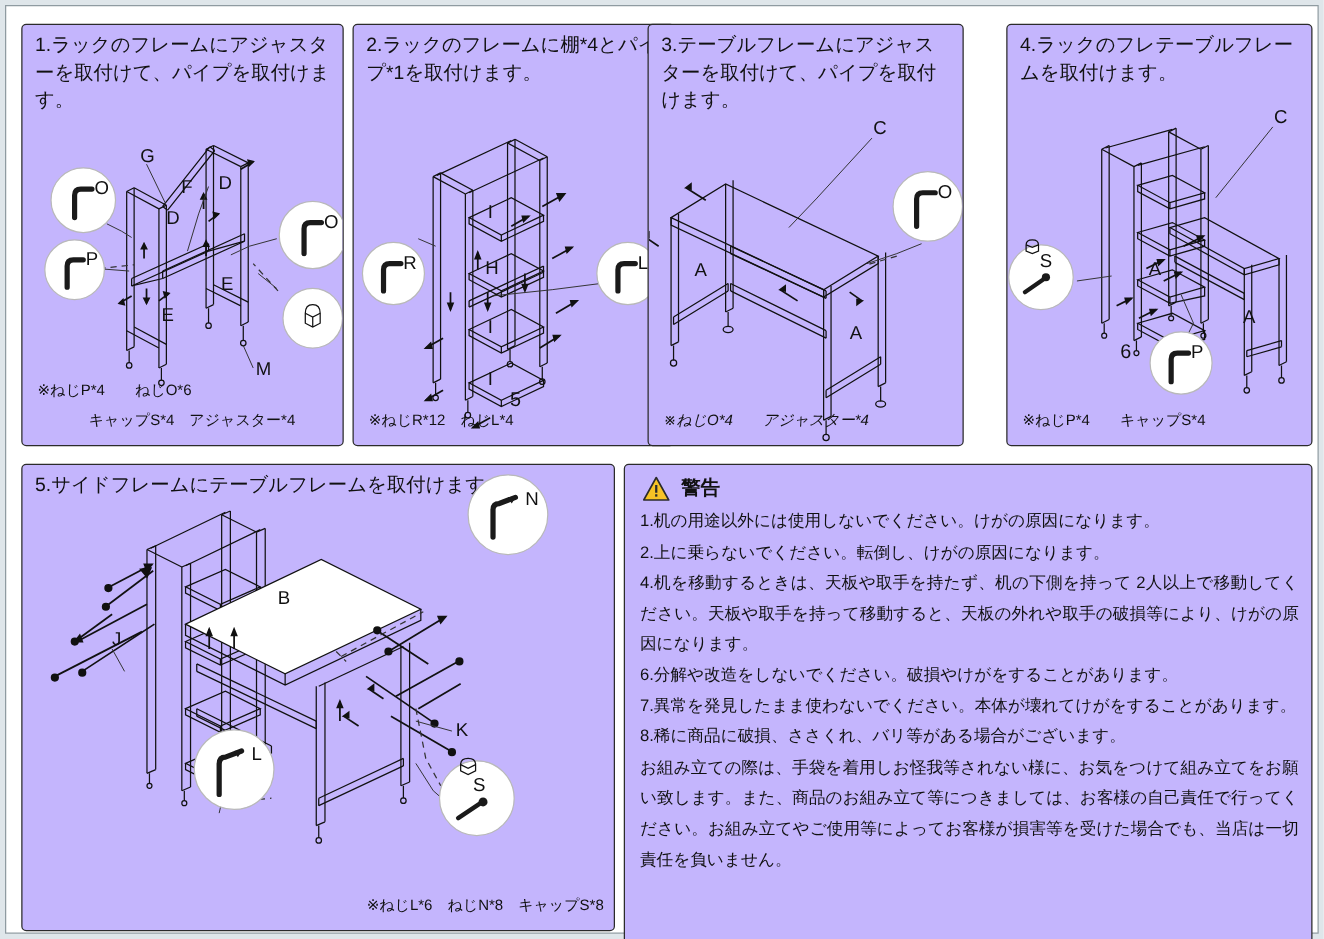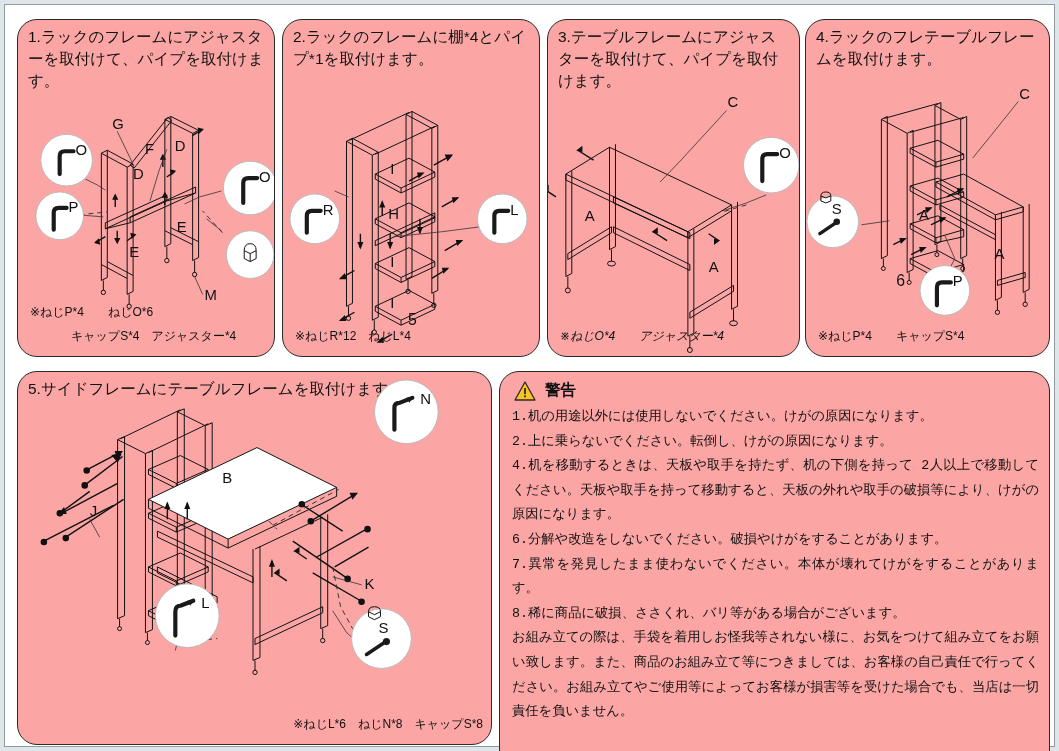--- a/index.html
+++ b/index.html
@@ -11,23 +11,23 @@
   }
   .page{
     position:absolute;left:4px;top:4px;
     width:1051px;height:743px;
     background:#ffffff;
     border:1px solid #8f9ba1;
     box-sizing:border-box;
   }
   .panel{
     position:absolute;
-    background:#fca5a5;
+    background:#c4b5fd;
     border:1.6px solid #2b2b2b;
-    border-radius:20px;
+    border-radius:4px;
     box-sizing:border-box;
     overflow:hidden;
   }
   .ptitle{
     position:absolute;
     left:10px;top:6px;
     width:calc(100% - 18px);
     font-size:15.5px;
     line-height:22px;
     color:#111;
@@ -41,40 +41,40 @@
     line-height:23px;
     color:#111;
     white-space:nowrap;
   }
   .art{position:absolute;inset:0;}
   .art svg{display:block;width:100%;height:100%;}
 
   
   #p1{left:12px;top:14px;width:258px;height:338px;}
   #p2{left:277px;top:14px;width:258px;height:338px;}
-  #p3{left:542px;top:14px;width:253px;height:338px;}
+  #p3{left:513px;top:14px;width:253px;height:338px;}
   #p4{left:800px;top:14px;width:245px;height:338px;}
   #p5{left:12px;top:366px;width:475px;height:374px;}
   #pw{left:494px;top:366px;width:551px;height:470px;}
 
   
   .warn-head{
     position:absolute;left:14px;top:8px;
     display:flex;align-items:center;gap:9px;
   }
   .warn-tri{width:22px;height:20px;display:block;}
   .warn-title{font-size:15.5px;font-weight:bold;color:#111;}
   .warn-body{
     position:absolute;left:12px;top:33px;right:10px;
     font-size:13.3px;
     line-height:24.6px;
     color:#111;
     text-align:justify;
   }
-  .warn-body p{margin:0;font-family:Liberation Mono, monospace;}
+  .warn-body p{margin:0;}
 
   
   .lbl{font-family:"Liberation Sans","DejaVu Sans",sans-serif;font-size:15px;fill:#111;}
   .num{font-family:"Liberation Sans","DejaVu Sans",sans-serif;font-size:16px;fill:#111;}
   .ln{stroke:#111;stroke-width:1;fill:none;}
   .ln2{stroke:#111;stroke-width:1.4;fill:none;}
   .thin{stroke:#333;stroke-width:0.8;fill:none;}
   .circ{stroke:#b9b9b9;stroke-width:1;fill:#fff;}
   .dash{stroke:#333;stroke-width:1;fill:none;stroke-dasharray:5 4;}
   .allen{stroke:#1a1a1a;stroke-width:4.2;fill:none;stroke-linecap:round;stroke-linejoin:round;}

